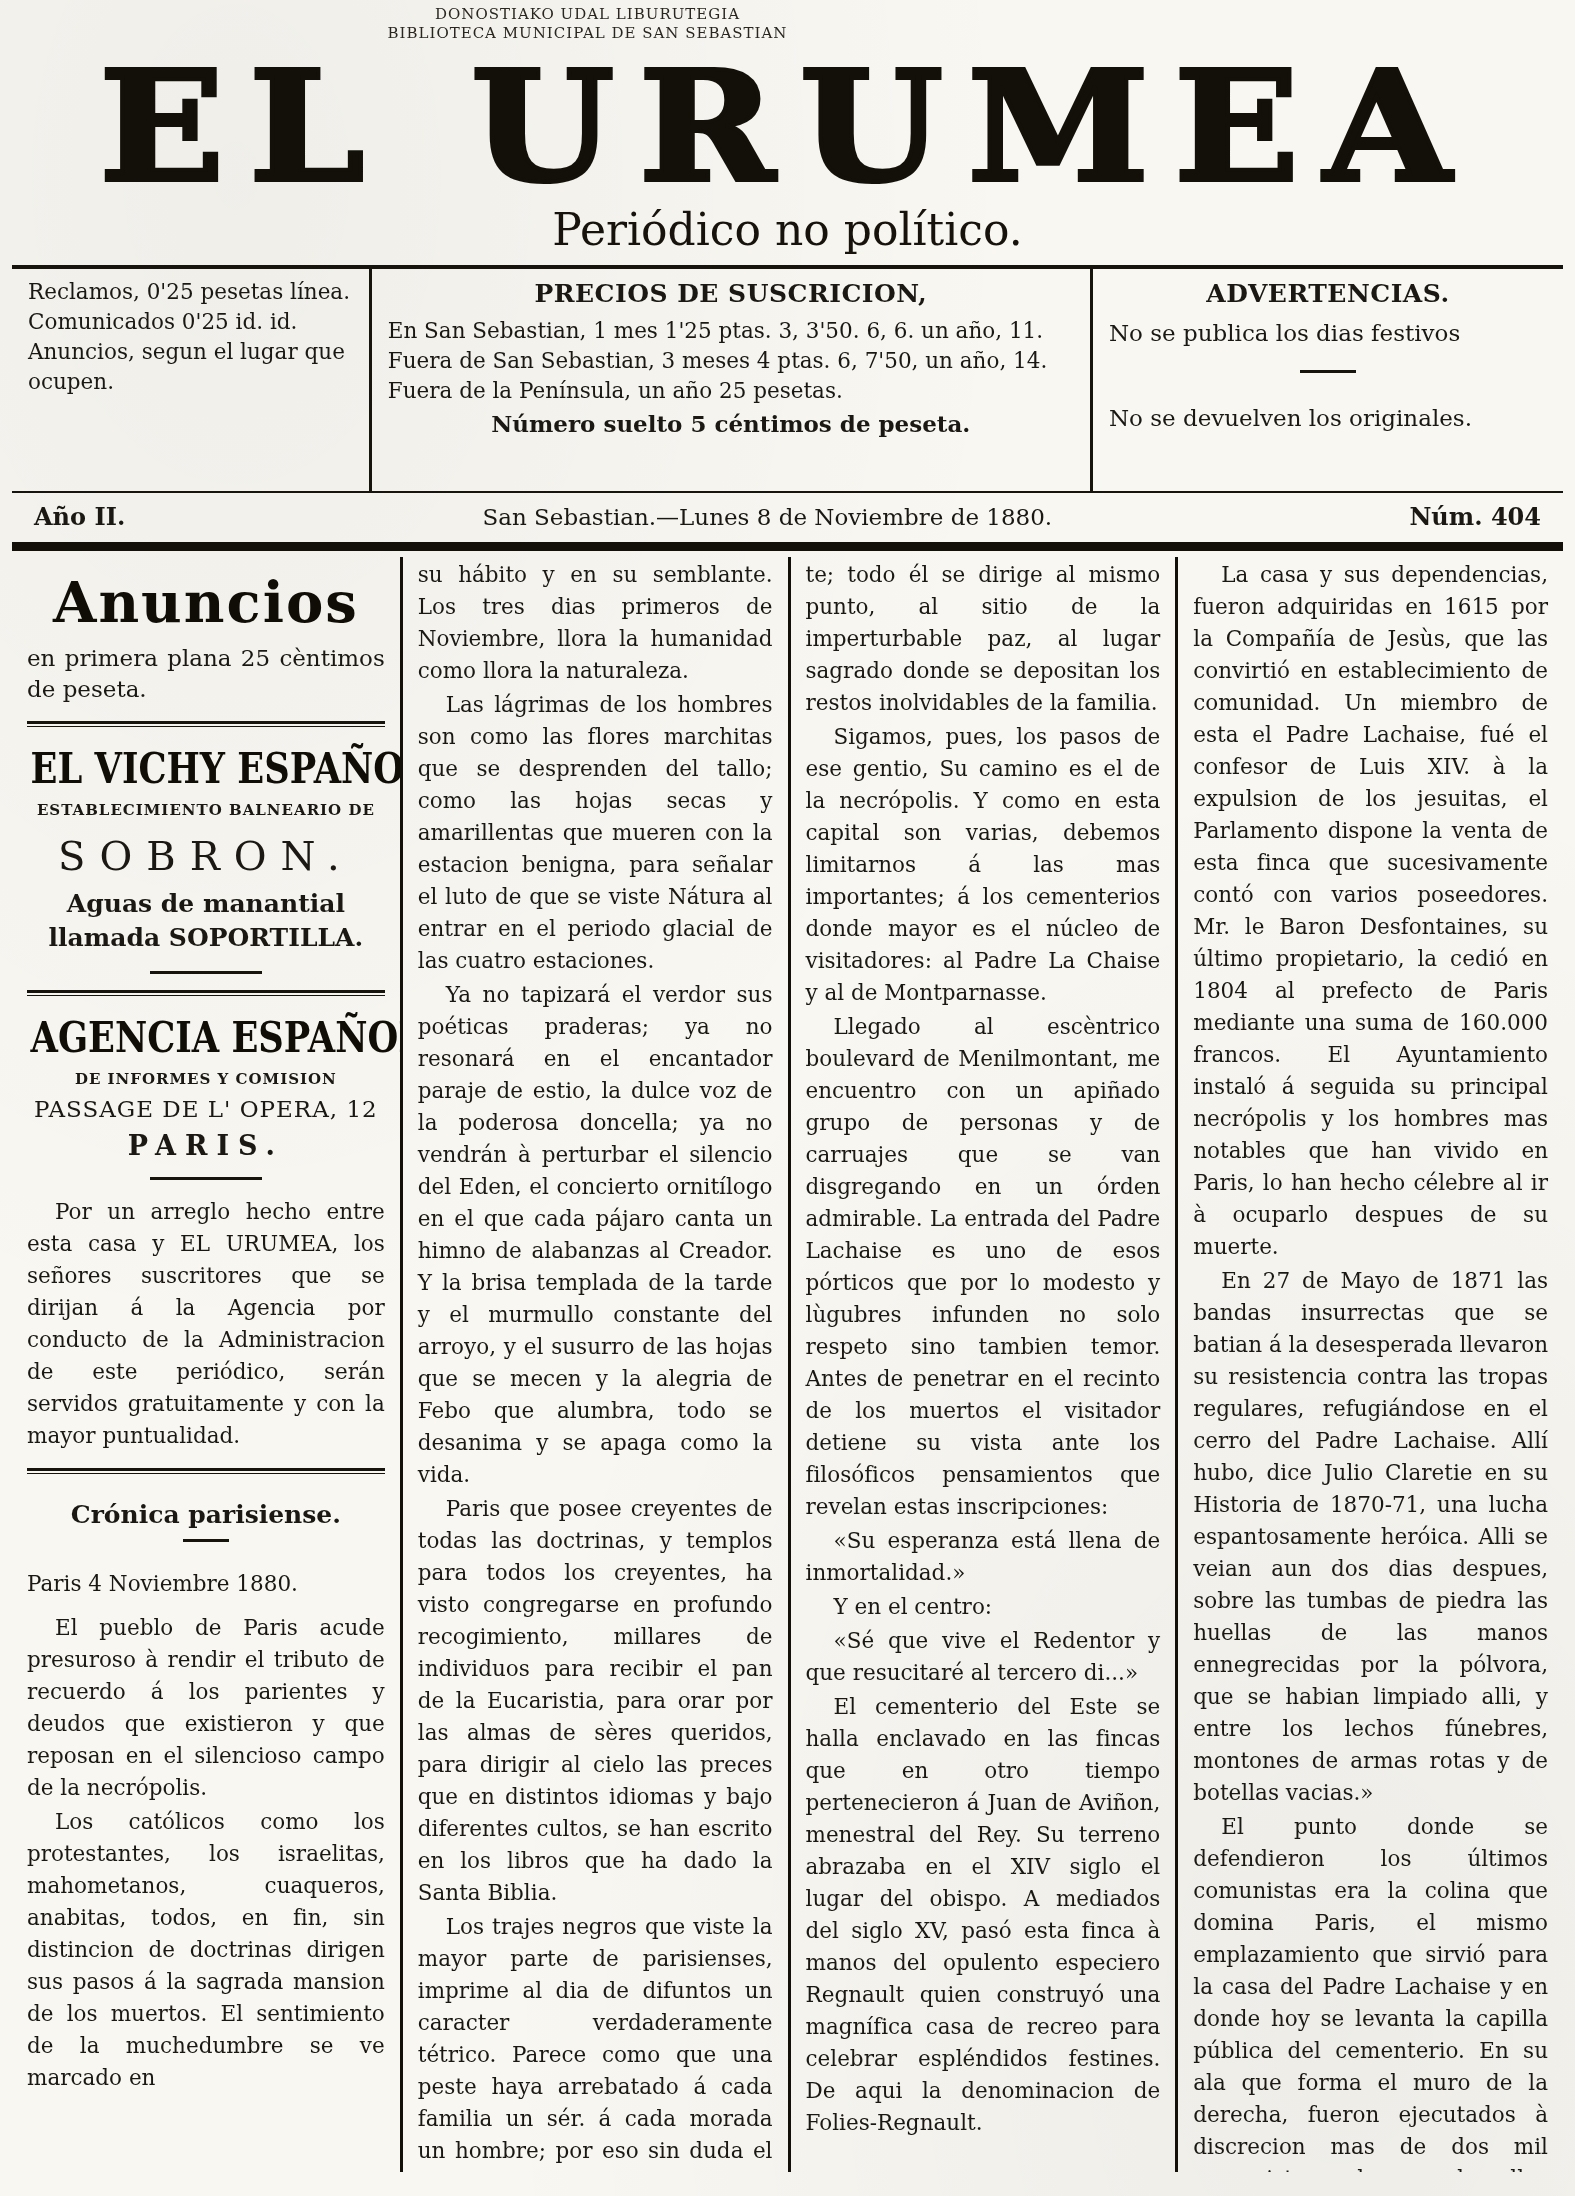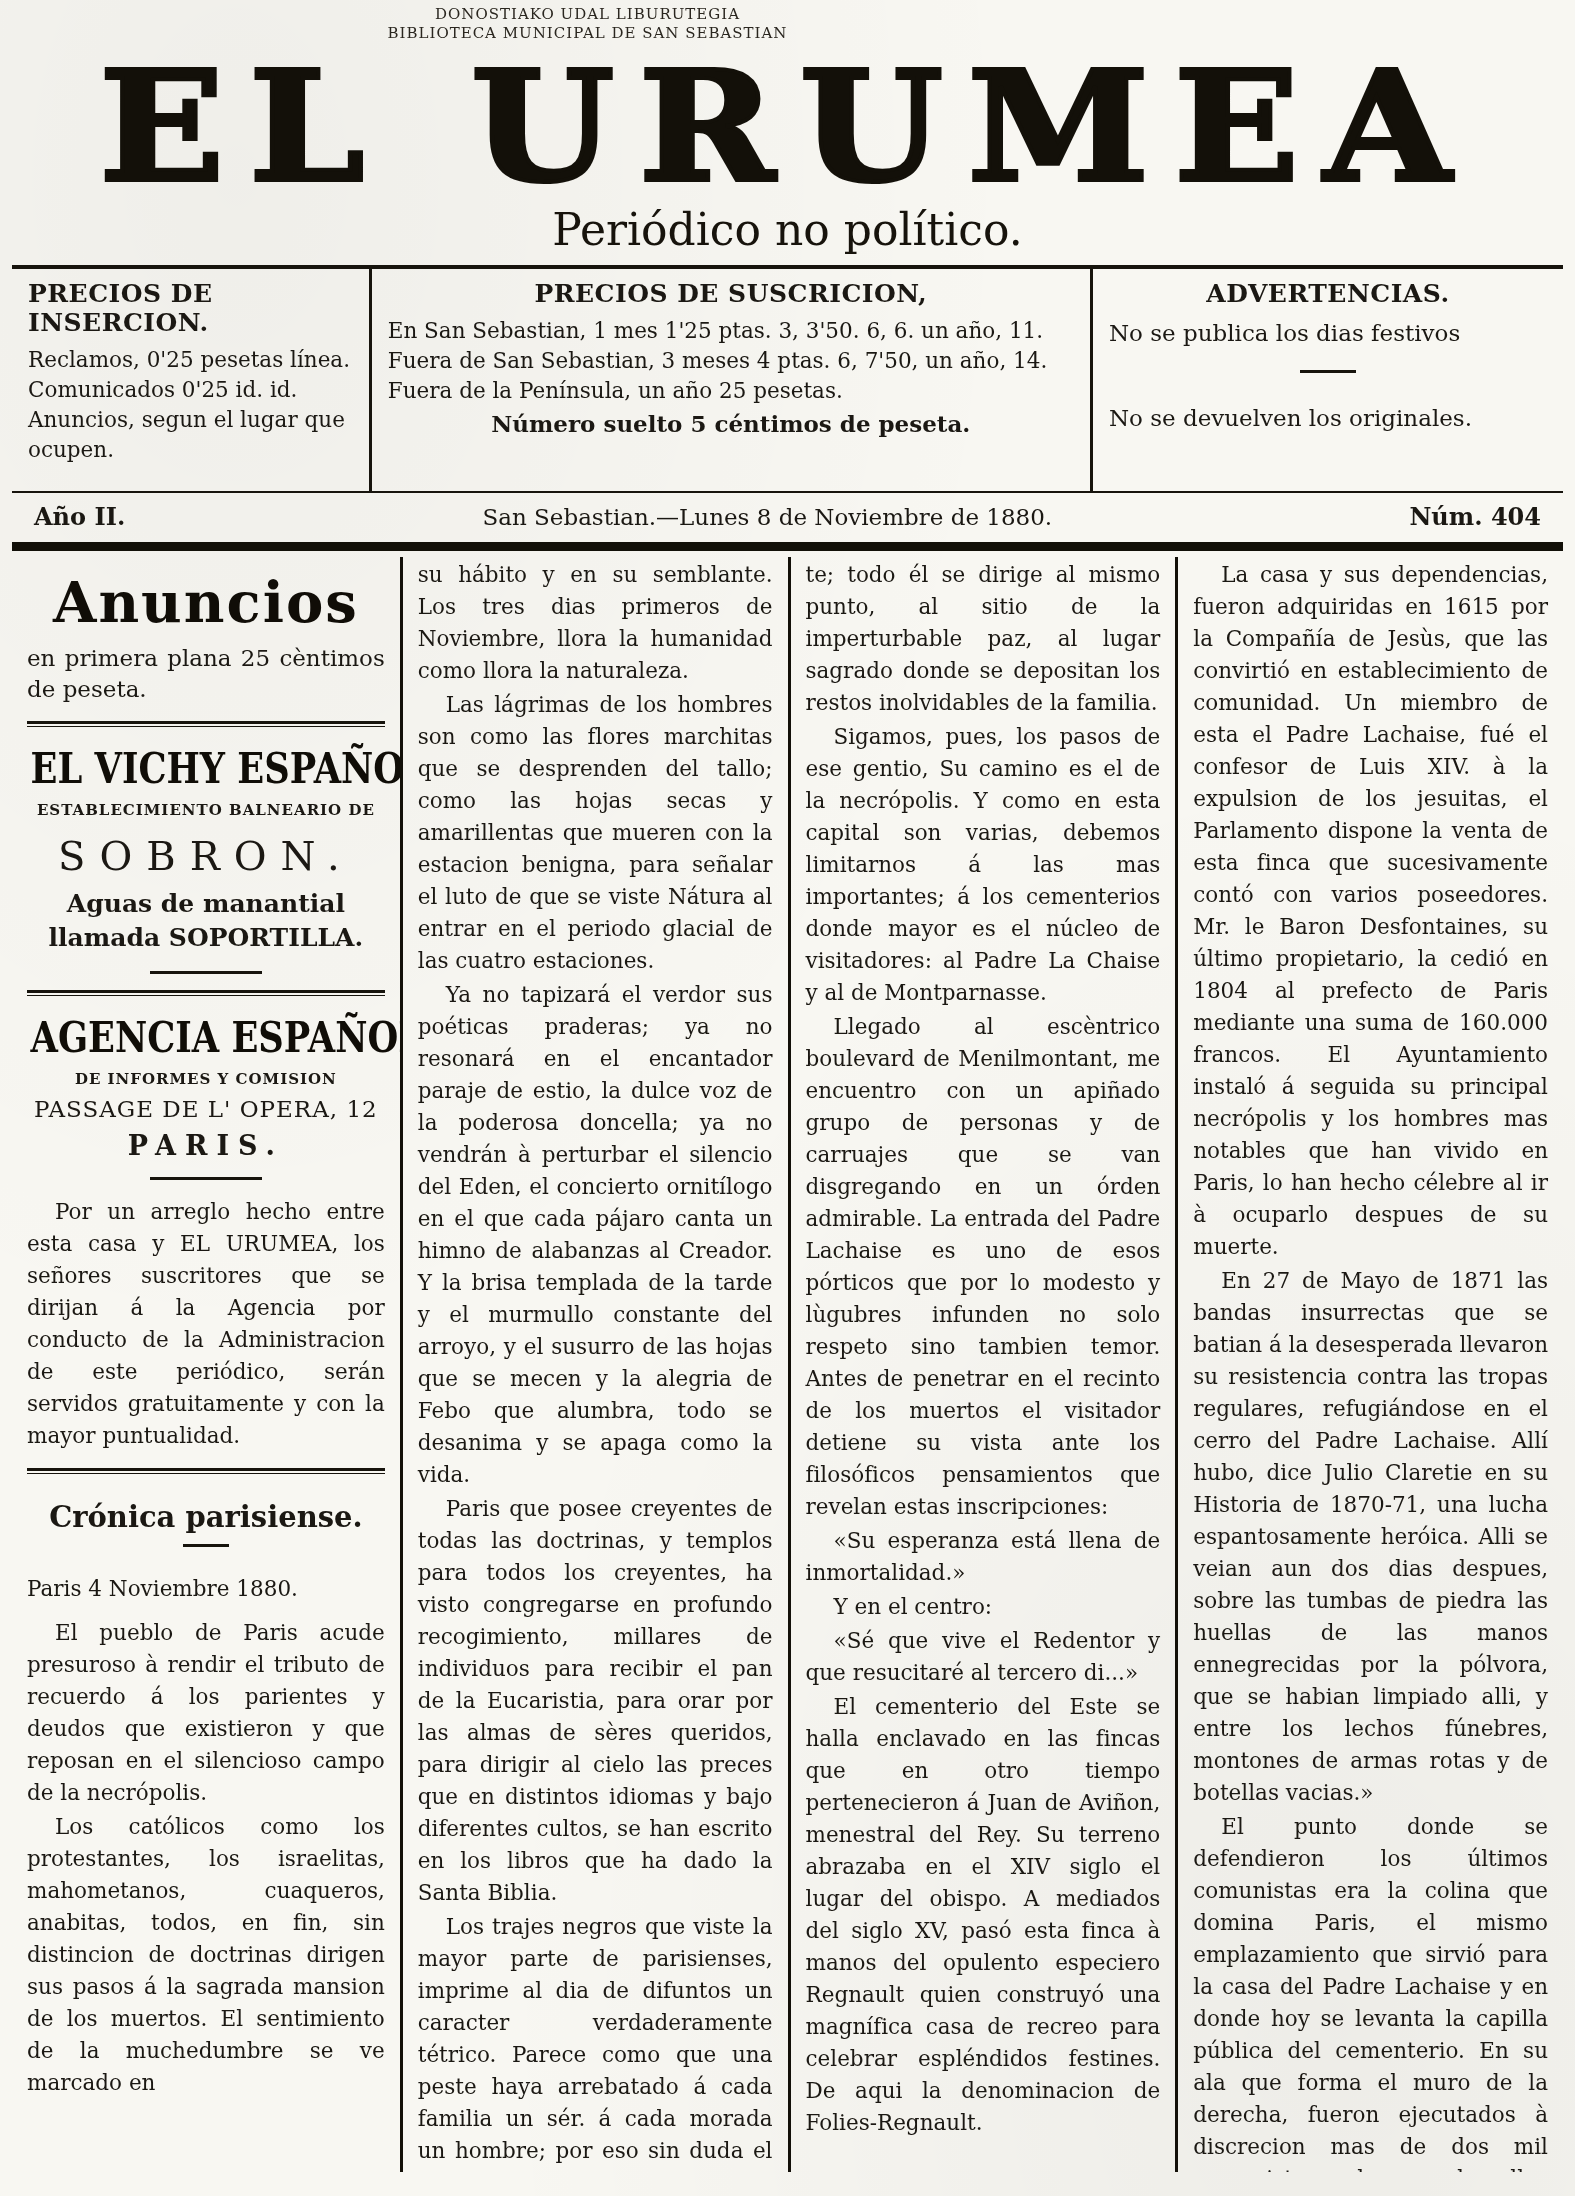--- a/index.html
+++ b/index.html
@@ -126,41 +126,40 @@
     margin: 14px 0 6px 0;
   }
   .soportilla {
     text-align: center; font-size: 25px; font-weight: bold;
     line-height: 34px; margin: 8px 10px;
   }
   .italic-par { font-style: italic; }
   .agencia-addr { text-align: center; font-size: 23px; letter-spacing: 1px; margin: 8px 0 4px 0; }
   .agencia-city { text-align: center; font-size: 27px; font-weight: bold; letter-spacing: 9px; margin: 8px 0; }
   .cronica-title {
-    text-align: center; font-size: 29px; font-weight: bold;
+    text-align: center; font-size: 25px; font-weight: bold;
     margin: 26px 0 8px 0;
   }
   .cronica-date { text-align: center; text-indent: 0 !important; margin: 0 0 12px 0 !important; }
 </style>
 </head>
 <body>
 
 <div class="page">
 
   <div class="stamp">
     <span>DONOSTIAKO UDAL LIBURUTEGIA</span>
     <span>BIBLIOTECA MUNICIPAL DE SAN SEBASTIAN</span>
   </div>
 
   <h1 class="masthead">EL URUMEA</h1>
   <div class="subtitle">Periódico no político.</div>
 
   <div class="infobar">
     <section class="info-col info-insercion">
-      <h2 class="info-title">PRECIOS DE INSERCION.</h2>
       <p class="info-line">Reclamos, 0'25 pesetas línea.</p>
       <p class="info-line">Comunicados 0'25 id. id.</p>
       <p class="info-line">Anuncios, segun el lugar que ocupen.</p>
     </section>
     <section class="info-col info-suscricion">
       <h2 class="info-title">PRECIOS DE SUSCRICION,</h2>
       <p class="info-line">En San Sebastian, 1 mes 1'25 ptas. 3, 3'50. 6, 6. un año, 11.</p>
       <p class="info-line">Fuera de San Sebastian, 3 meses 4 ptas. 6, 7'50, un año, 14.</p>
       <p class="info-line">Fuera de la Península, un año 25 pesetas.</p>
       <p class="info-highlight">Número suelto 5 céntimos de peseta.</p>

